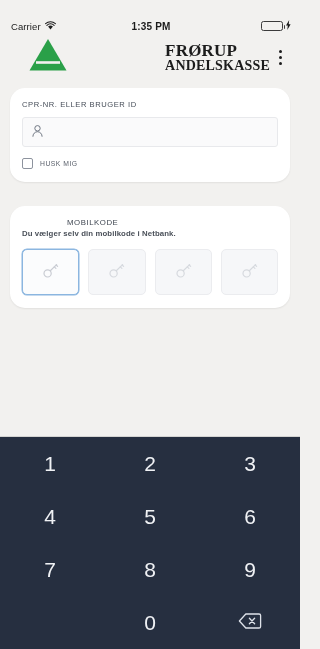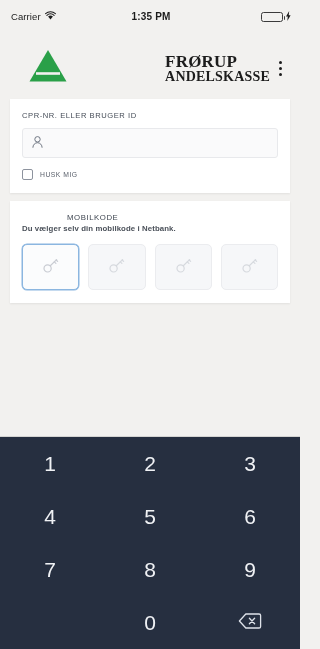--- a/index.html
+++ b/index.html
@@ -13,26 +13,25 @@
   body {
     font-family: "Liberation Sans", sans-serif;
     background: #f2f1ef;
     position: relative;
   }
 
   
   .status-bar {
     height: 32px;
     display: flex;
-    align-items: flex-start;
+    align-items: flex-end;
     padding: 0 9px 0 11px;
     font-size: 9.5px;
     color: #1b1b1b;
     letter-spacing: 0.1px;
-    margin-top: 11px;
   }
   .status-left { display: flex; align-items: center; gap: 4px; flex: 1; }
   .status-center { flex: 0 0 auto; font-weight: 600; font-size: 10px; letter-spacing: 0.2px; }
   .status-right { display: flex; align-items: center; justify-content: flex-end; gap: 3px; flex: 1; }
 
   .wifi-icon { display: block; }
 
   .battery {
     width: 22px; height: 10px;
     border: 1px solid #3b3b3b;
@@ -97,24 +96,24 @@
     background: #1d1d1d;
     border-radius: 50%;
     display: block;
   }
 
   
   .content { padding: 4px 10px 0 10px; }
 
   .card {
     background: #ffffff;
-    border-radius: 0;
+    border-radius: 15px;
     box-shadow: 0 1px 2px rgba(0,0,0,0.07);
     padding: 12px 12px 13px 12px;
-    margin-bottom: 8px;
+    margin-bottom: 24px;
   }
 
   .field-label {
     font-size: 7.6px;
     letter-spacing: 0.55px;
     color: #464d58;
     text-transform: uppercase;
     margin-bottom: 8px;
     font-weight: 400;
   }

